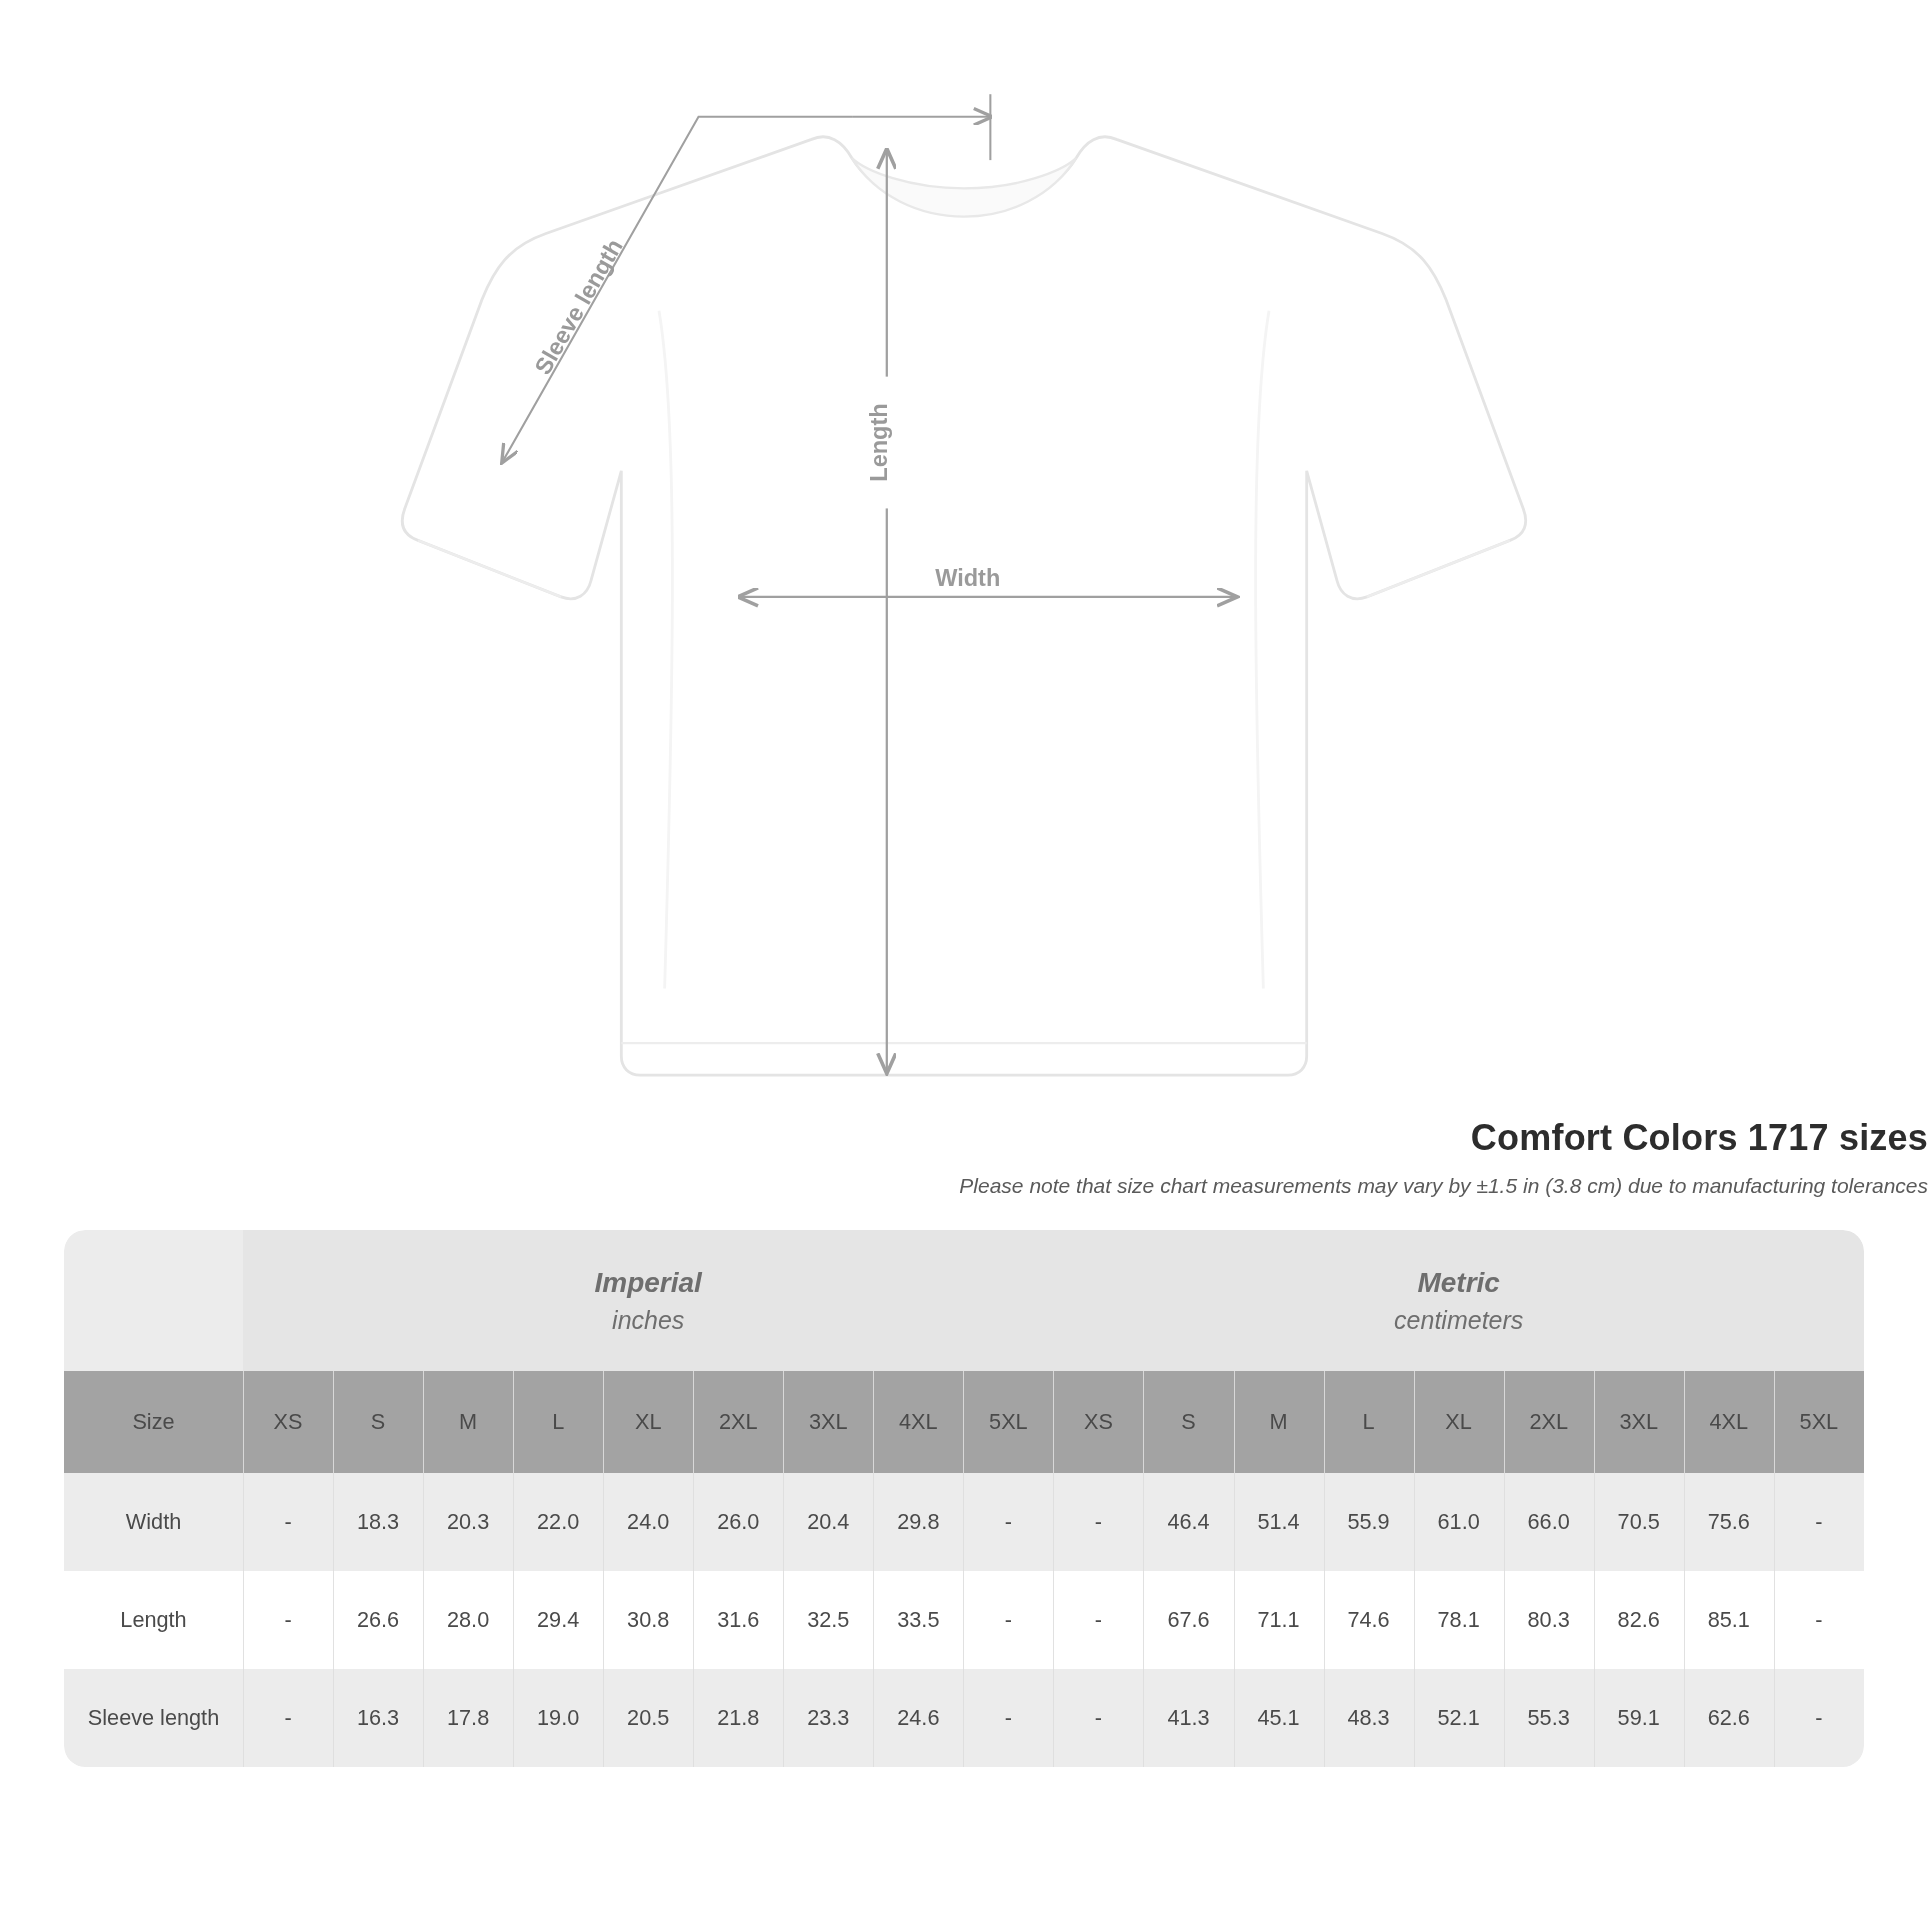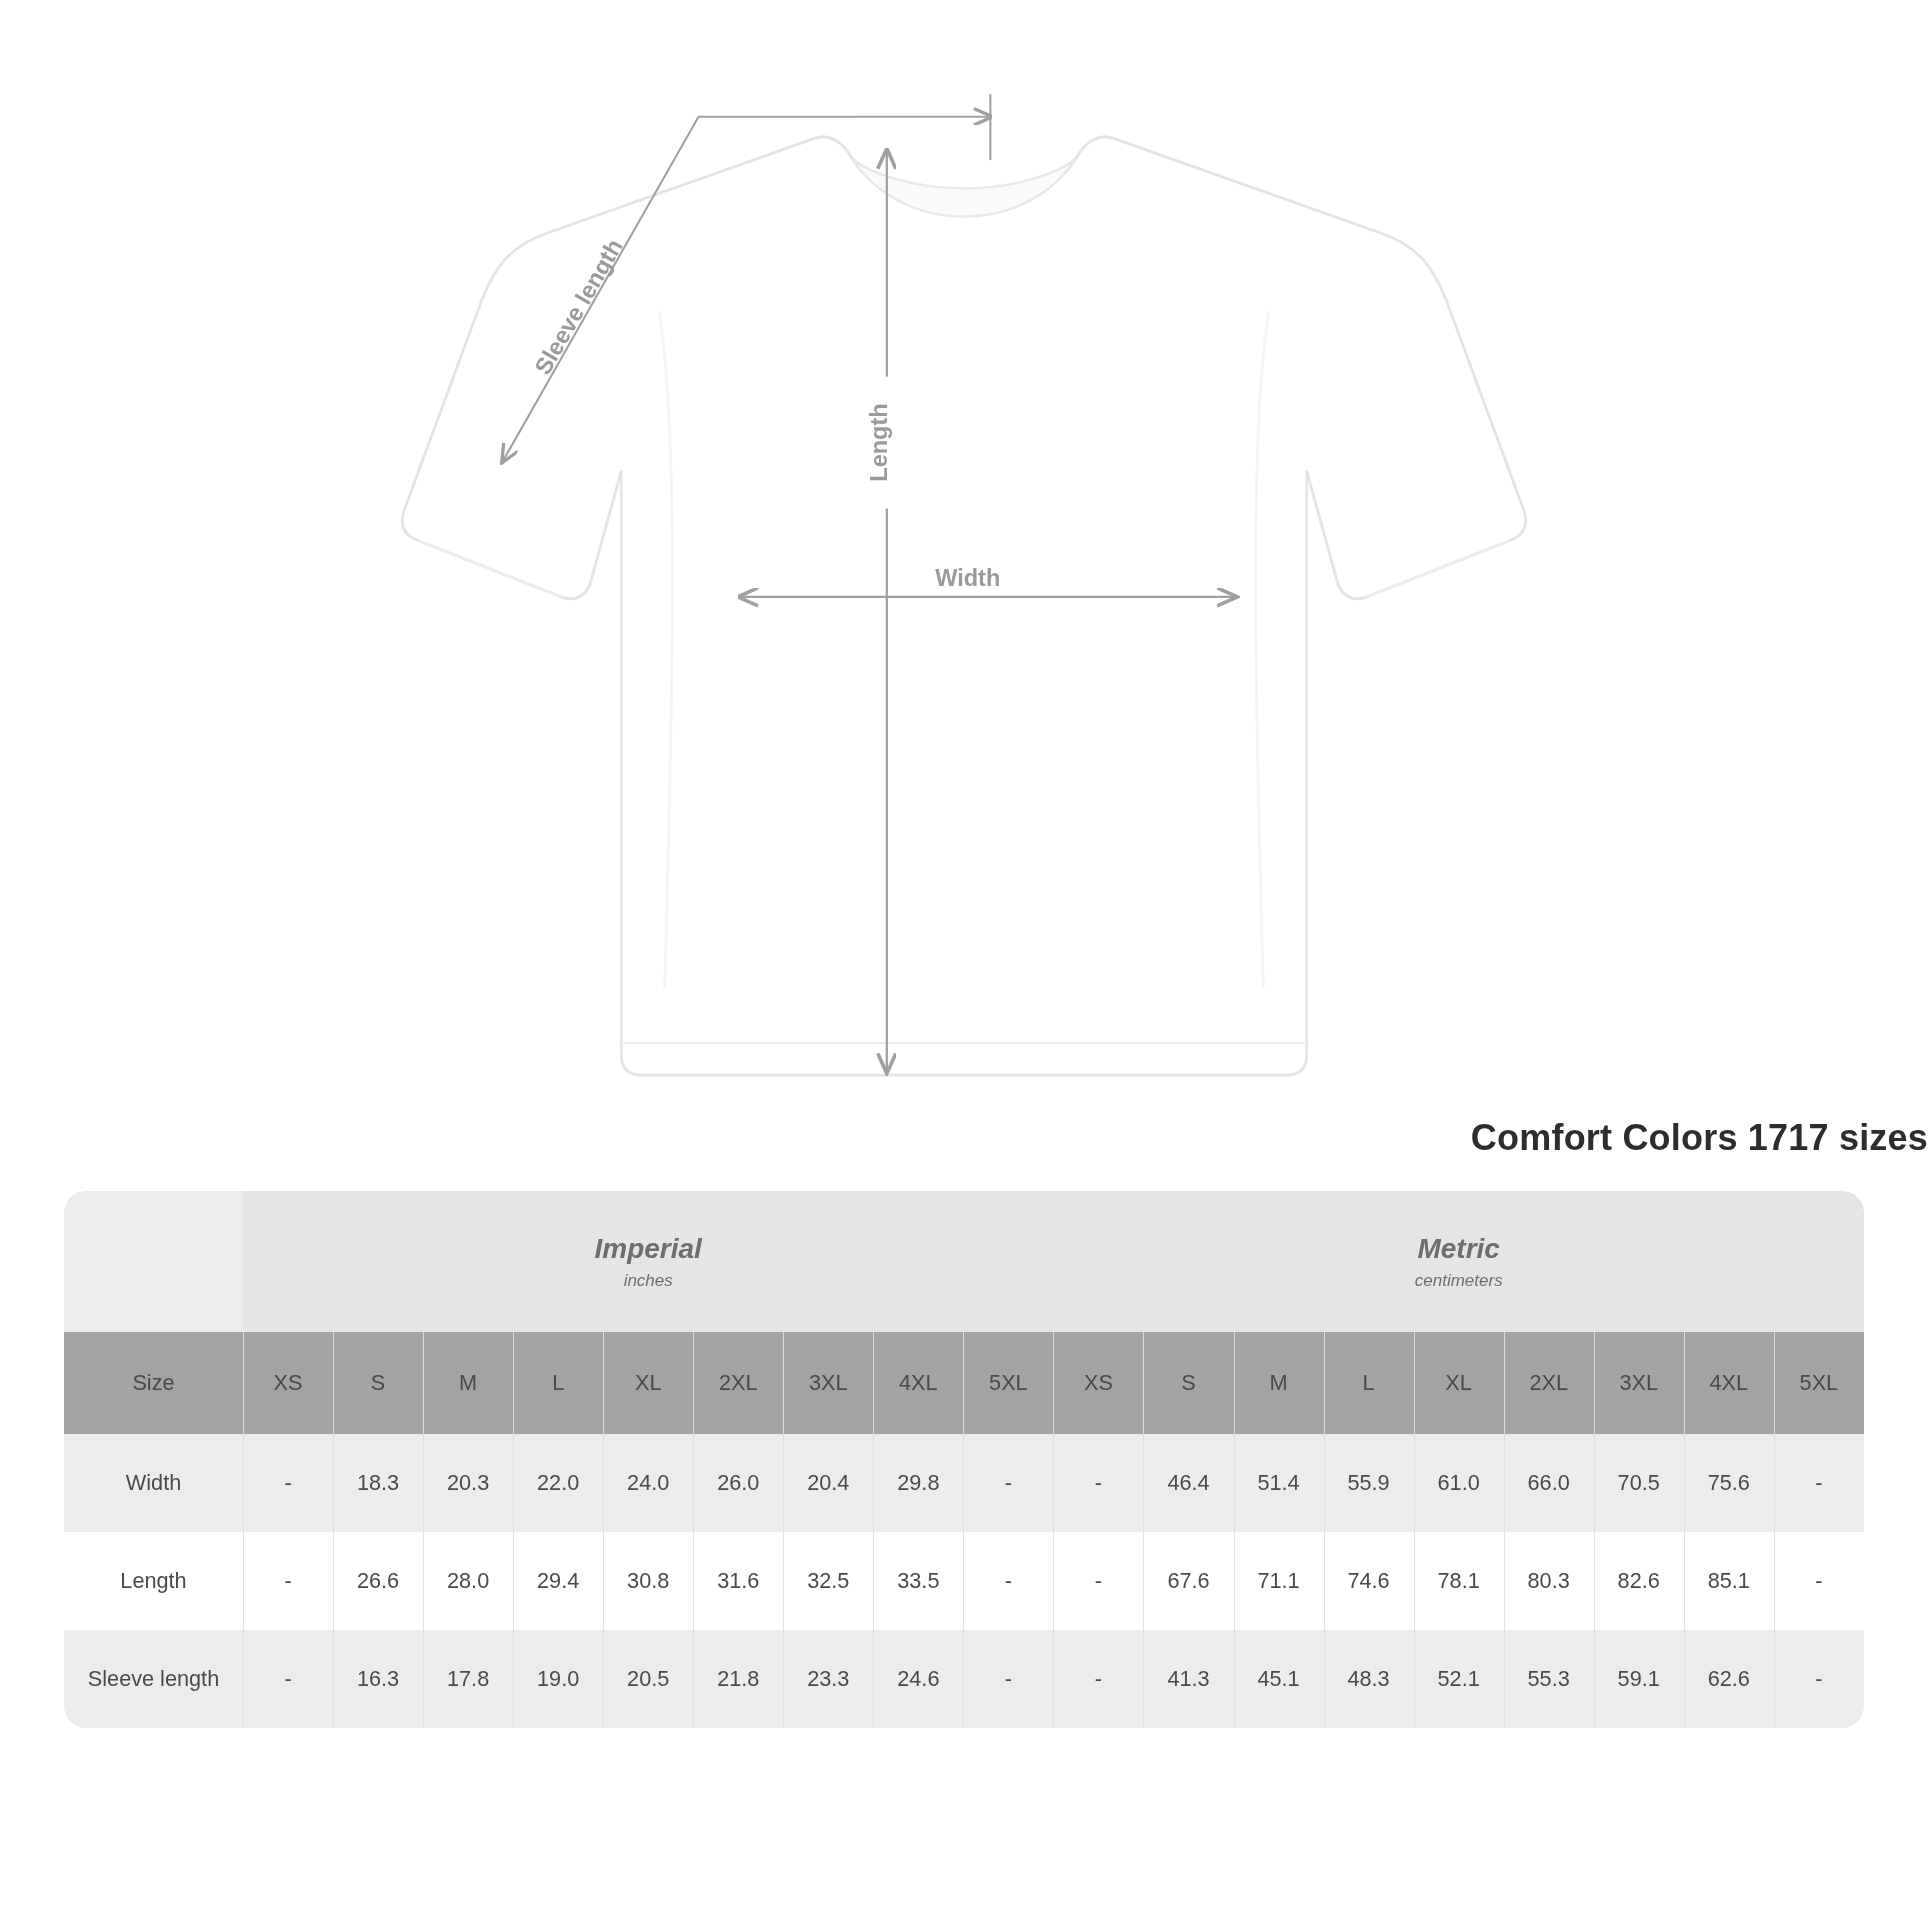--- a/index.html
+++ b/index.html
@@ -80,21 +80,21 @@
     background: #ececec;
   }
   .unit-title {
     font-size: 28px;
     font-weight: bold;
     font-style: italic;
     color: #6e6e6e;
     line-height: 1.25;
   }
   .unit-sub {
-    font-size: 17px;
+    font-size: 25px;
     font-style: italic;
     color: #6e6e6e;
     margin-top: 5.6px;
   }
   .head-row td {
     background: #a3a3a3;
     height: 102px;
     font-weight: bold;
     color: #555555;
     font-size: 23.5px;
@@ -194,20 +194,21 @@
         <line x1="1052" y1="124" x2="906" y2="124" stroke="#a0a0a0" stroke-width="2.2" marker-start="url(#arrowStart)"></line>
         <line x1="1052" y1="100" x2="1052" y2="170" stroke="#a0a0a0" stroke-width="2.2"></line>
         <path d="M906,124 L742,124 L534,490" fill="none" stroke="#a0a0a0" stroke-width="2.2" marker-end="url(#arrowEnd)"></path>
         <text x="622" y="330" transform="rotate(-60 622 330)" text-anchor="middle" font-family="Liberation Sans, sans-serif" font-size="25" font-weight="bold" fill="#9a9a9a">Sleeve length</text>
       </g>
     </svg>
   </div>
 
   <div class="title-block">
     <div class="chart-title">Comfort Colors 1717 sizes</div>
+    <div class="chart-note">Please note that size chart measurements may vary by ±1.5 in (3.8 cm) due to manufacturing tolerances</div>
   </div>
 
   <div class="table-wrap">
     <table class="size-table">
       <colgroup>
         <col class="firstcol">
         <col span="9">
         <col span="9">
       </colgroup>
       <tbody>

